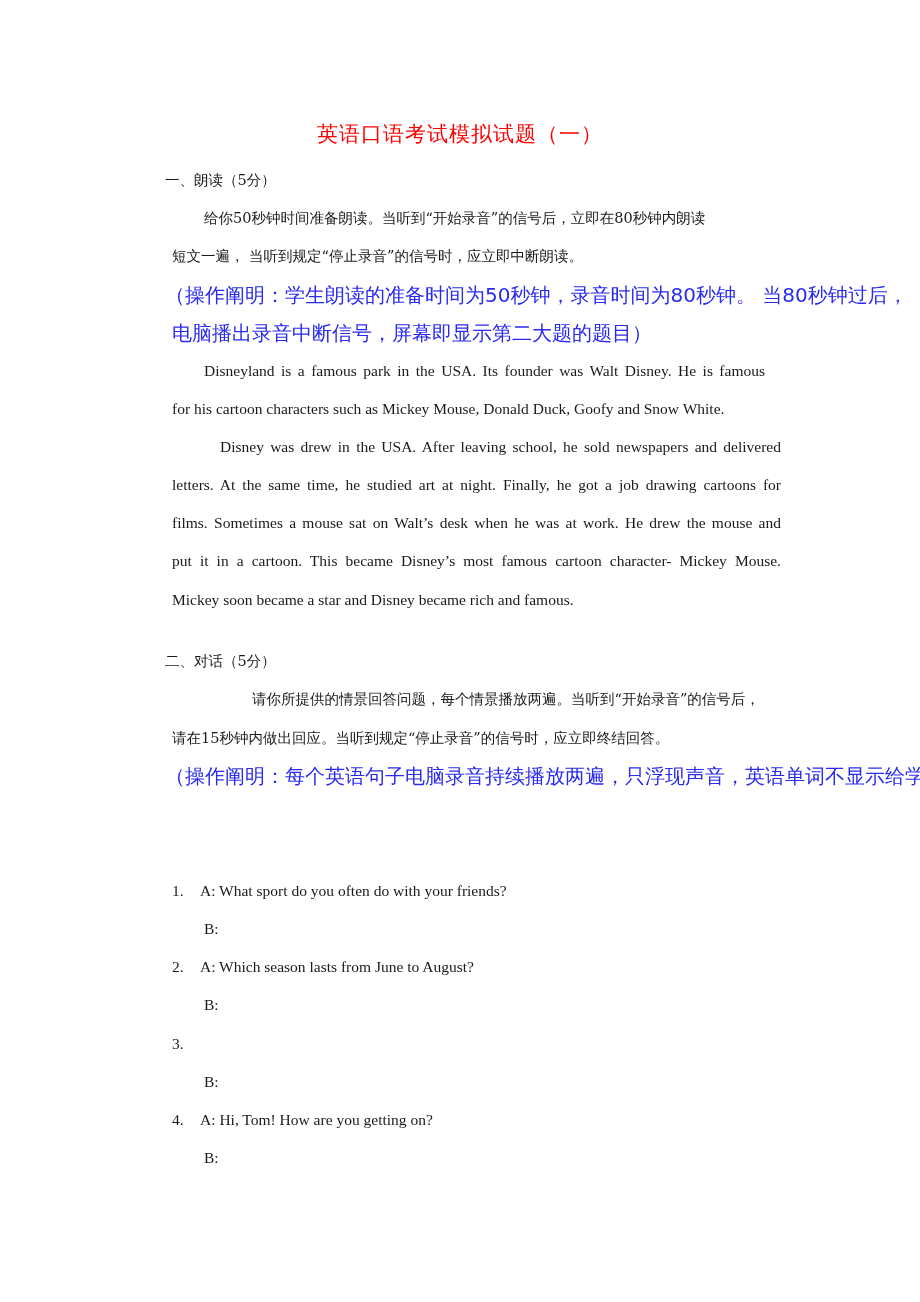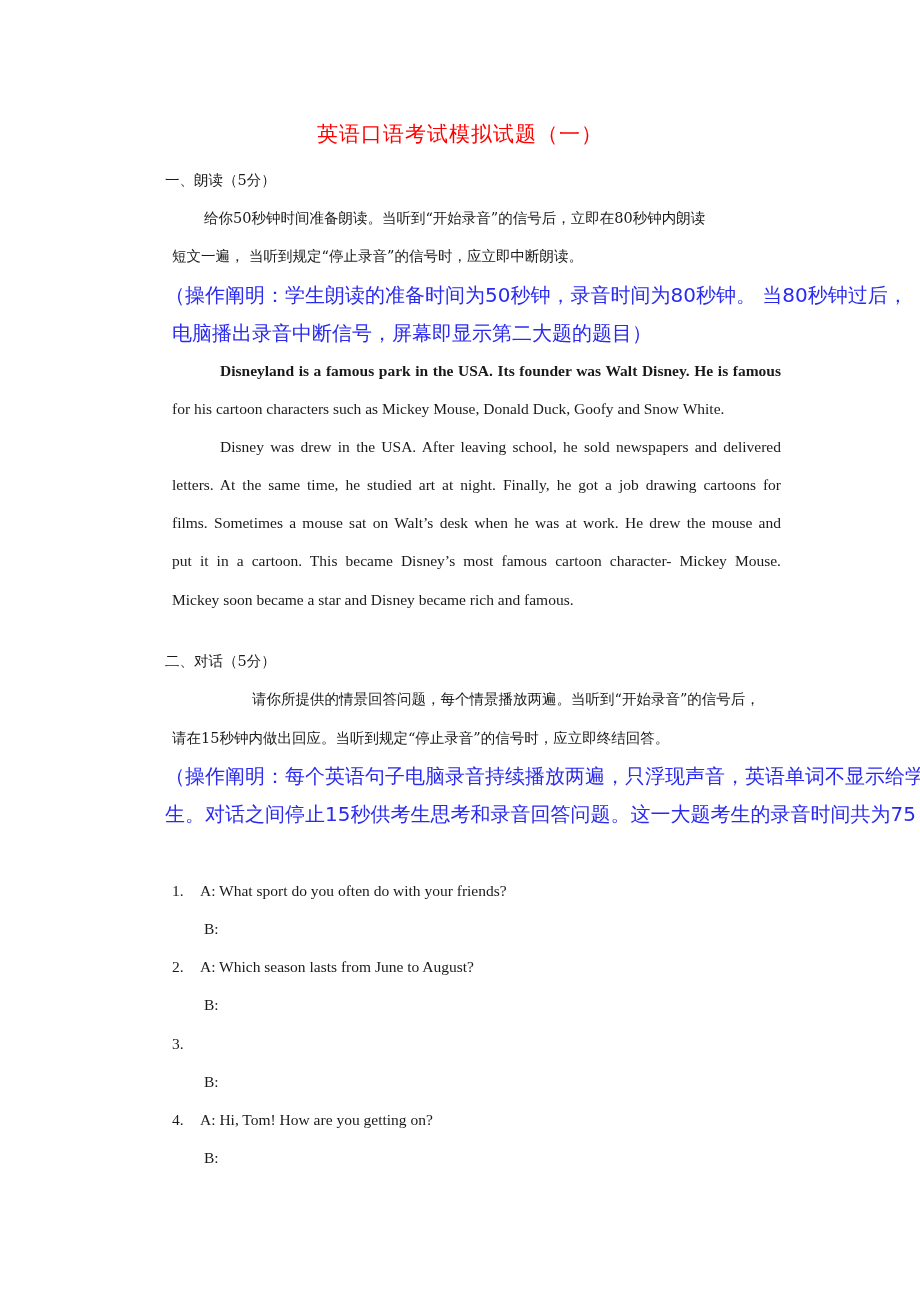--- a/index.html
+++ b/index.html
@@ -19,33 +19,32 @@
 
 <div class="page">
   <div class="title">英语口语考试模拟试题（一）</div>
 
   <div class="line cn" style="left:165px; top:170px;">一、朗读（5分）</div>
   <div class="line cn" style="left:204px; top:208px;">给你50秒钟时间准备朗读。当听到“开始录音”的信号后，立即在80秒钟内朗读</div>
   <div class="line cn" style="left:172px; top:246px;">短文一遍， 当听到规定“停止录音”的信号时，应立即中断朗读。</div>
   <div class="line blue" style="left:165px; top:285px;">（操作阐明：学生朗读的准备时间为50秒钟，录音时间为80秒钟。 当80秒钟过后，</div>
   <div class="line blue" style="left:172px; top:323px;">电脑播出录音中断信号，屏幕即显示第二大题的题目）</div>
 
-  <div class="line just" style="left:220px; top:361px; width:561px;font-weight:bold;">Disneyland is a famous park in the USA. Its founder was Walt Disney. He is famous</div>
+  <div class="line just" style="left:204px; top:361px; width:561px;">Disneyland is a famous park in the USA. Its founder was Walt Disney. He is famous</div>
   <div class="line" style="left:172px; top:399px;">for his cartoon characters such as Mickey Mouse, Donald Duck, Goofy and Snow White.</div>
   <div class="line just" style="left:220px; top:437px; width:561px;">Disney was drew in the USA. After leaving school, he sold newspapers and delivered</div>
   <div class="line just" style="left:172px; top:475px; width:609px;">letters. At the same time, he studied art at night. Finally, he got a job drawing cartoons for</div>
   <div class="line just" style="left:172px; top:513px; width:609px;">films. Sometimes a mouse sat on Walt’s desk when he was at work. He drew the mouse and</div>
   <div class="line" style="left:172px; top:590px;">Mickey soon became a star and Disney became rich and famous.</div>
   <div class="line just" style="left:172px; top:551px; width:609px;">put it in a cartoon. This became Disney’s most famous cartoon character- Mickey Mouse.</div>
 
   <div class="line cn" style="left:165px; top:651px;">二、对话（5分）</div>
   <div class="line cn" style="left:204px; top:689px;margin-left:48px;">请你所提供的情景回答问题，每个情景播放两遍。当听到“开始录音”的信号后，</div>
   <div class="line cn" style="left:172px; top:728px;">请在15秒钟内做出回应。当听到规定“停止录音”的信号时，应立即终结回答。</div>
   <div class="line blue" style="left:165px; top:766px;">（操作阐明：每个英语句子电脑录音持续播放两遍，只浮现声音，英语单词不显示给学</div>
-  <div class="line blue" style="left:165px; top:804px;">生。对话之间停止15秒供考生思考和录音回答问题。这一大题考生的录音时间共为75</div>
 
   <div class="num" style="left:172px; top:881px;">1.</div>
   <div class="line" style="left:200px; top:881px;">A: What sport do you often do with your friends?</div>
   <div class="line" style="left:204px; top:919px;">B:</div>
 
   <div class="num" style="left:172px; top:957px;">2.</div>
   <div class="line" style="left:200px; top:957px;">A: Which season lasts from June to August?</div>
   <div class="line" style="left:204px; top:995px;">B:</div>
 
   <div class="num" style="left:172px; top:1034px;">3.</div>

